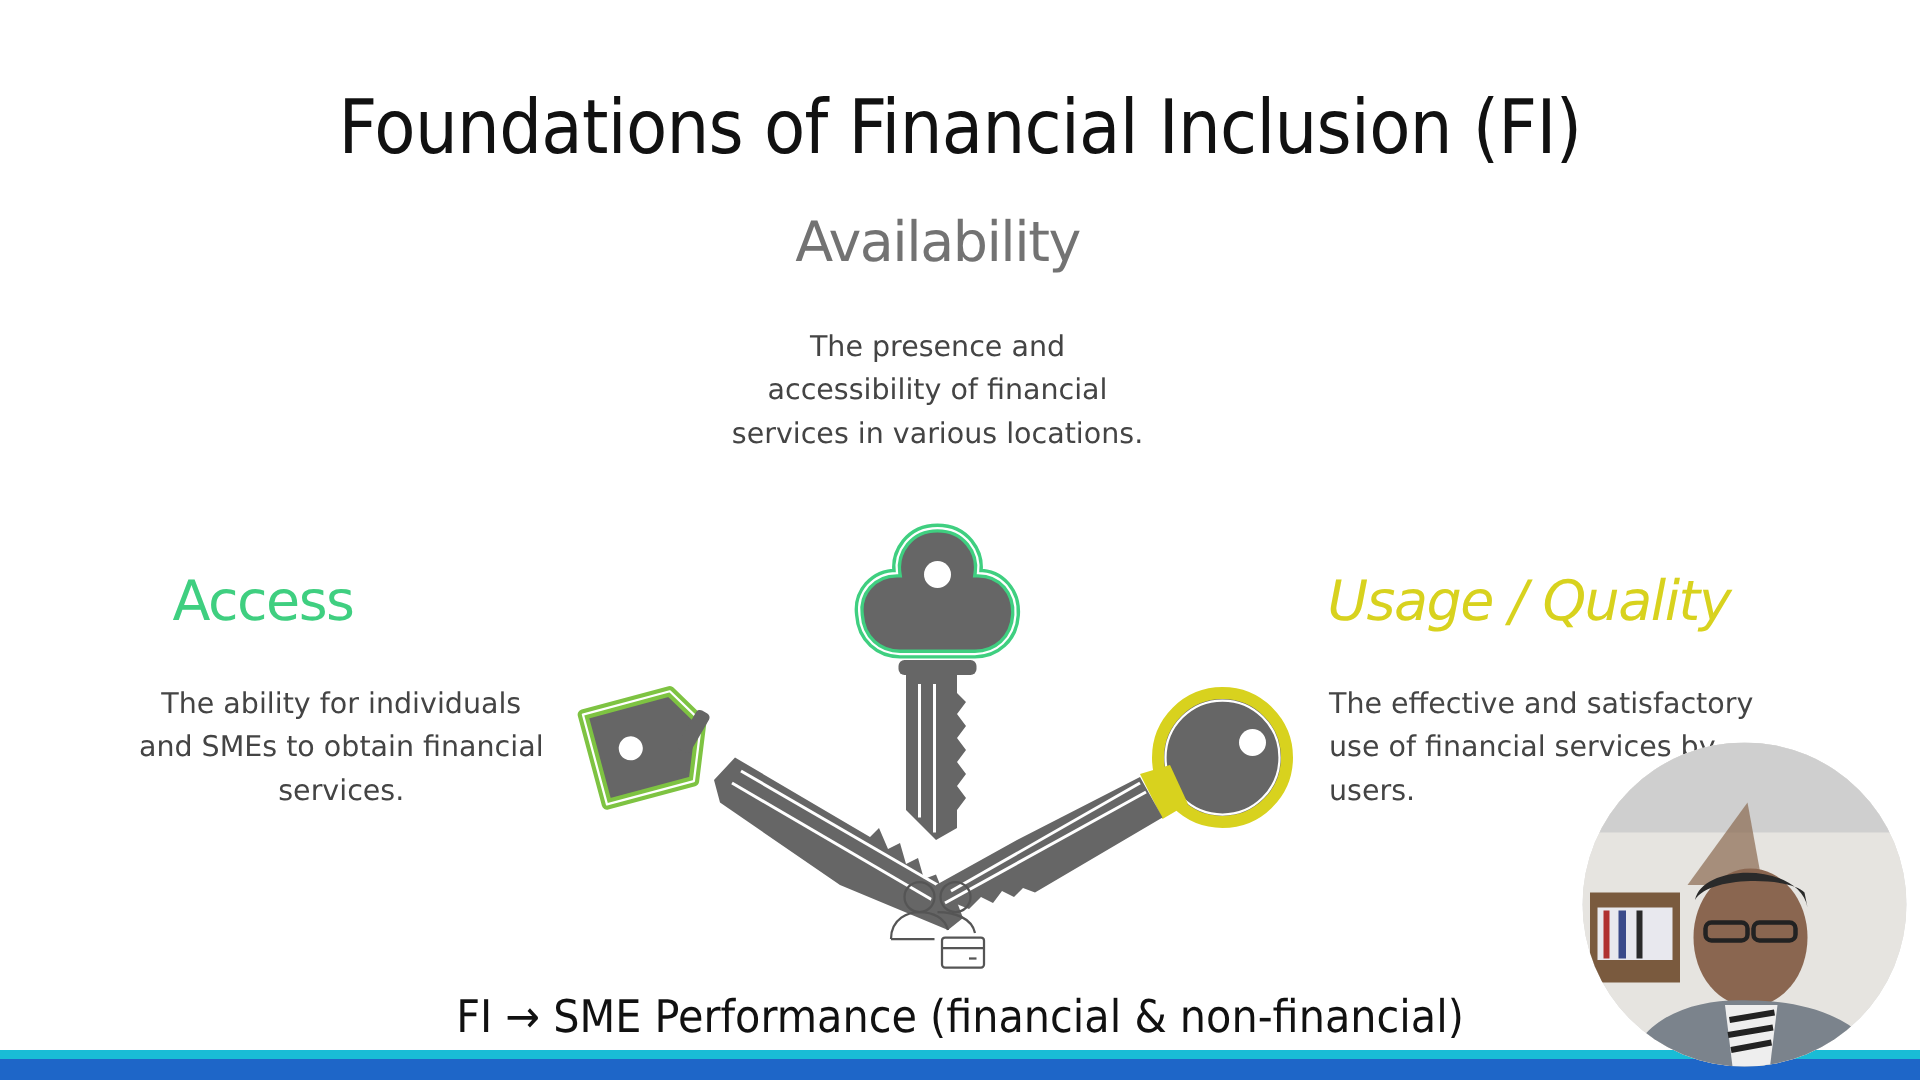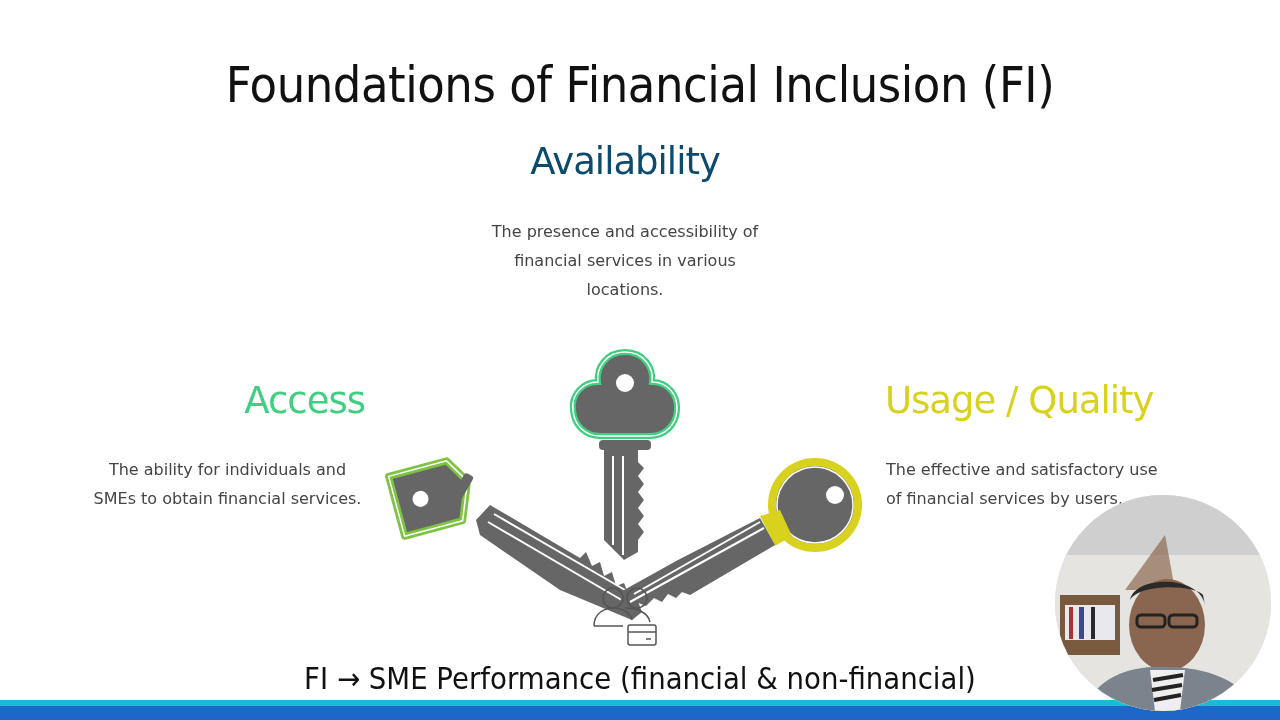--- a/index.html
+++ b/index.html
@@ -13,27 +13,27 @@
       text-align: center; font-size: 50px; color: #111111;
       font-family: "DejaVu Sans", sans-serif; font-weight: normal;
       letter-spacing: -0.5px; transform: scaleX(0.9);
     }
     .pillar-title {
       position: absolute; font-family: "DejaVu Sans", sans-serif;
       font-size: 37px; font-weight: 500; letter-spacing: -1px;
     }
     .pillar-desc {
       position: absolute; font-family: "DejaVu Sans", sans-serif;
-      font-size: 16px; line-height: 29px; color: #444444;
+      font-size: 19px; line-height: 29px; color: #444444;
     }
-    #avail-title { left: 480px; width: 290px; top: 140px; text-align: center; color: #0c4a6e; }
+    #avail-title { left: 480px; width: 290px; top: 140px; text-align: center; color: #737373; }
     #avail-desc { left: 480px; width: 290px; top: 217px; text-align: center; }
-    #access-title { left: 100px; width: 265px; top: 379px; text-align: right; color: #3fcf80; }
+    #access-title { left: 115px; width: 265px; top: 379px; color: #3fcf80; }
     #access-desc { left: 90px; width: 275px; top: 455px; text-align: center; }
-    #usage-title { left: 885px; width: 330px; top: 379px; text-align: left; color: #d8d21e; }
+    #usage-title { left: 885px; width: 330px; top: 379px; text-align: left; color: #d8d21e; font-style: italic; }
     #usage-desc { left: 886px; width: 290px; top: 455px; text-align: left; }
     .keys { position: absolute; left: 380px; top: 340px; width: 500px; height: 320px; }
     .footer-text {
       position: absolute; left: 0; width: 1280px; top: 661px; text-align: center;
       font-family: "DejaVu Sans", sans-serif; font-size: 30px; color: #111;
       transform: scaleX(0.92);
     }
     .bar-cyan { position: absolute; left: 0; top: 700px; width: 1280px; height: 6px; background: #19bcd6; }
     .bar-blue { position: absolute; left: 0; top: 706px; width: 1280px; height: 14px; background: #1e66c8; }
     .webcam {

